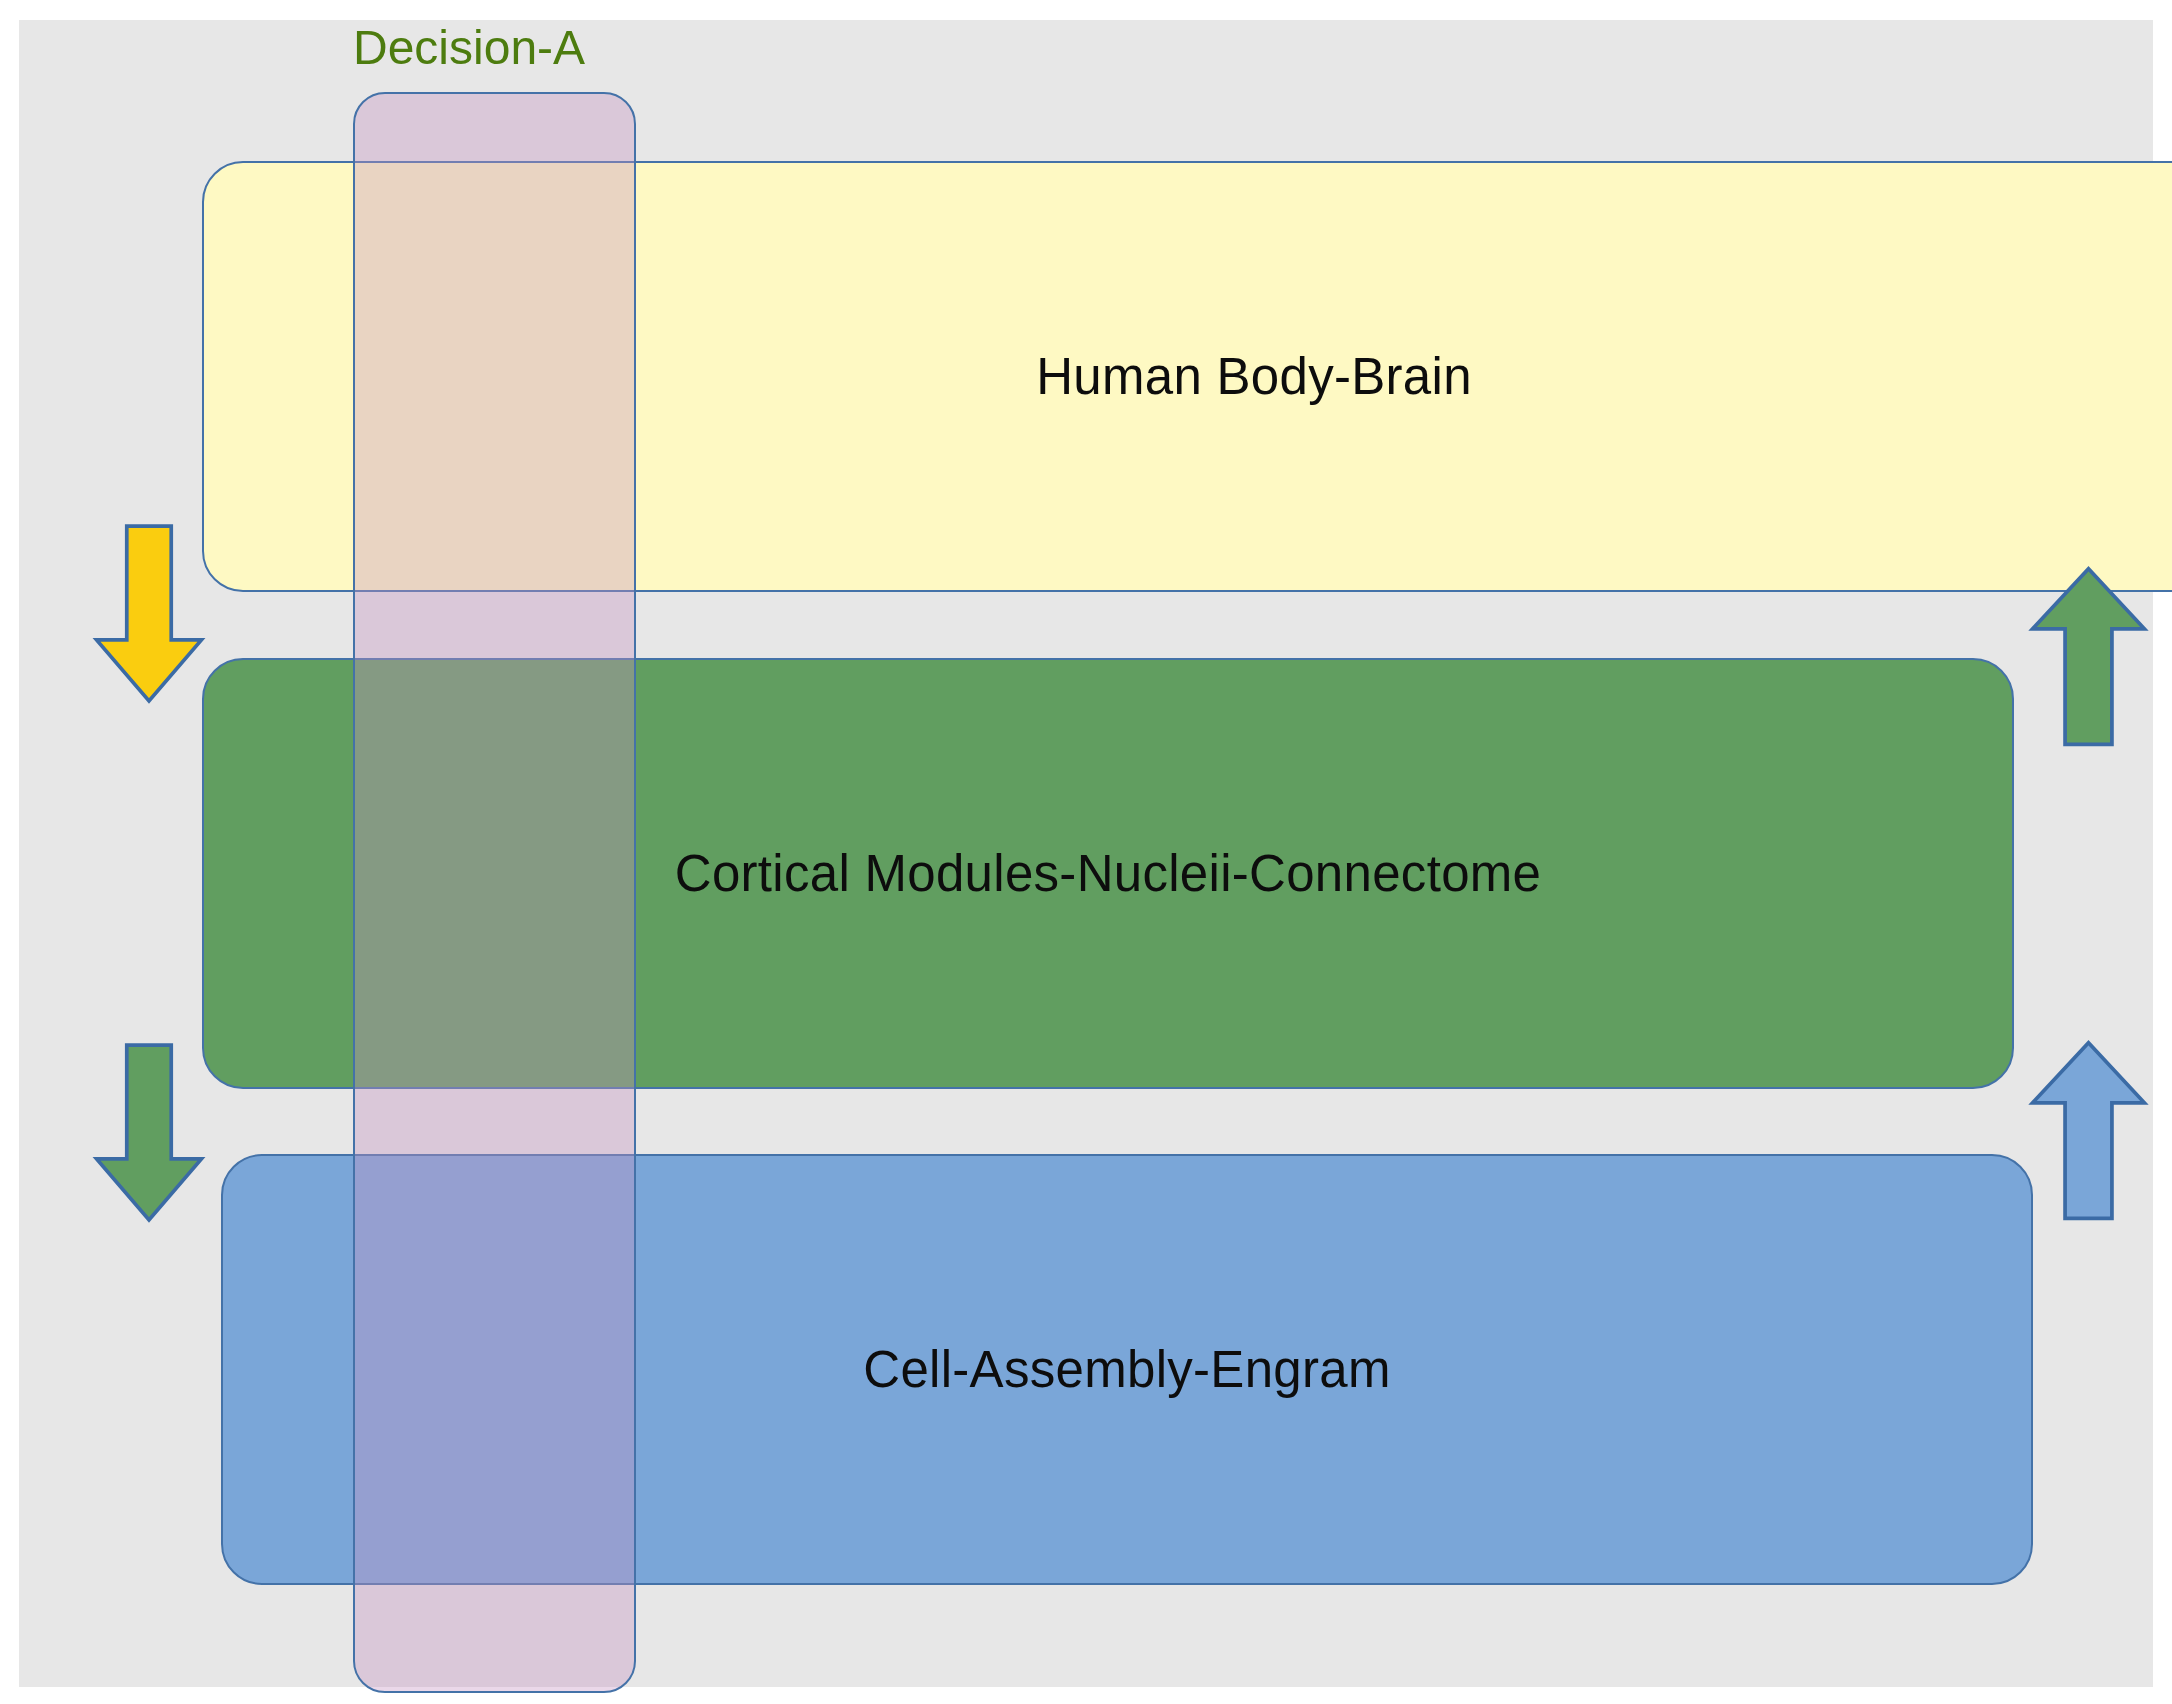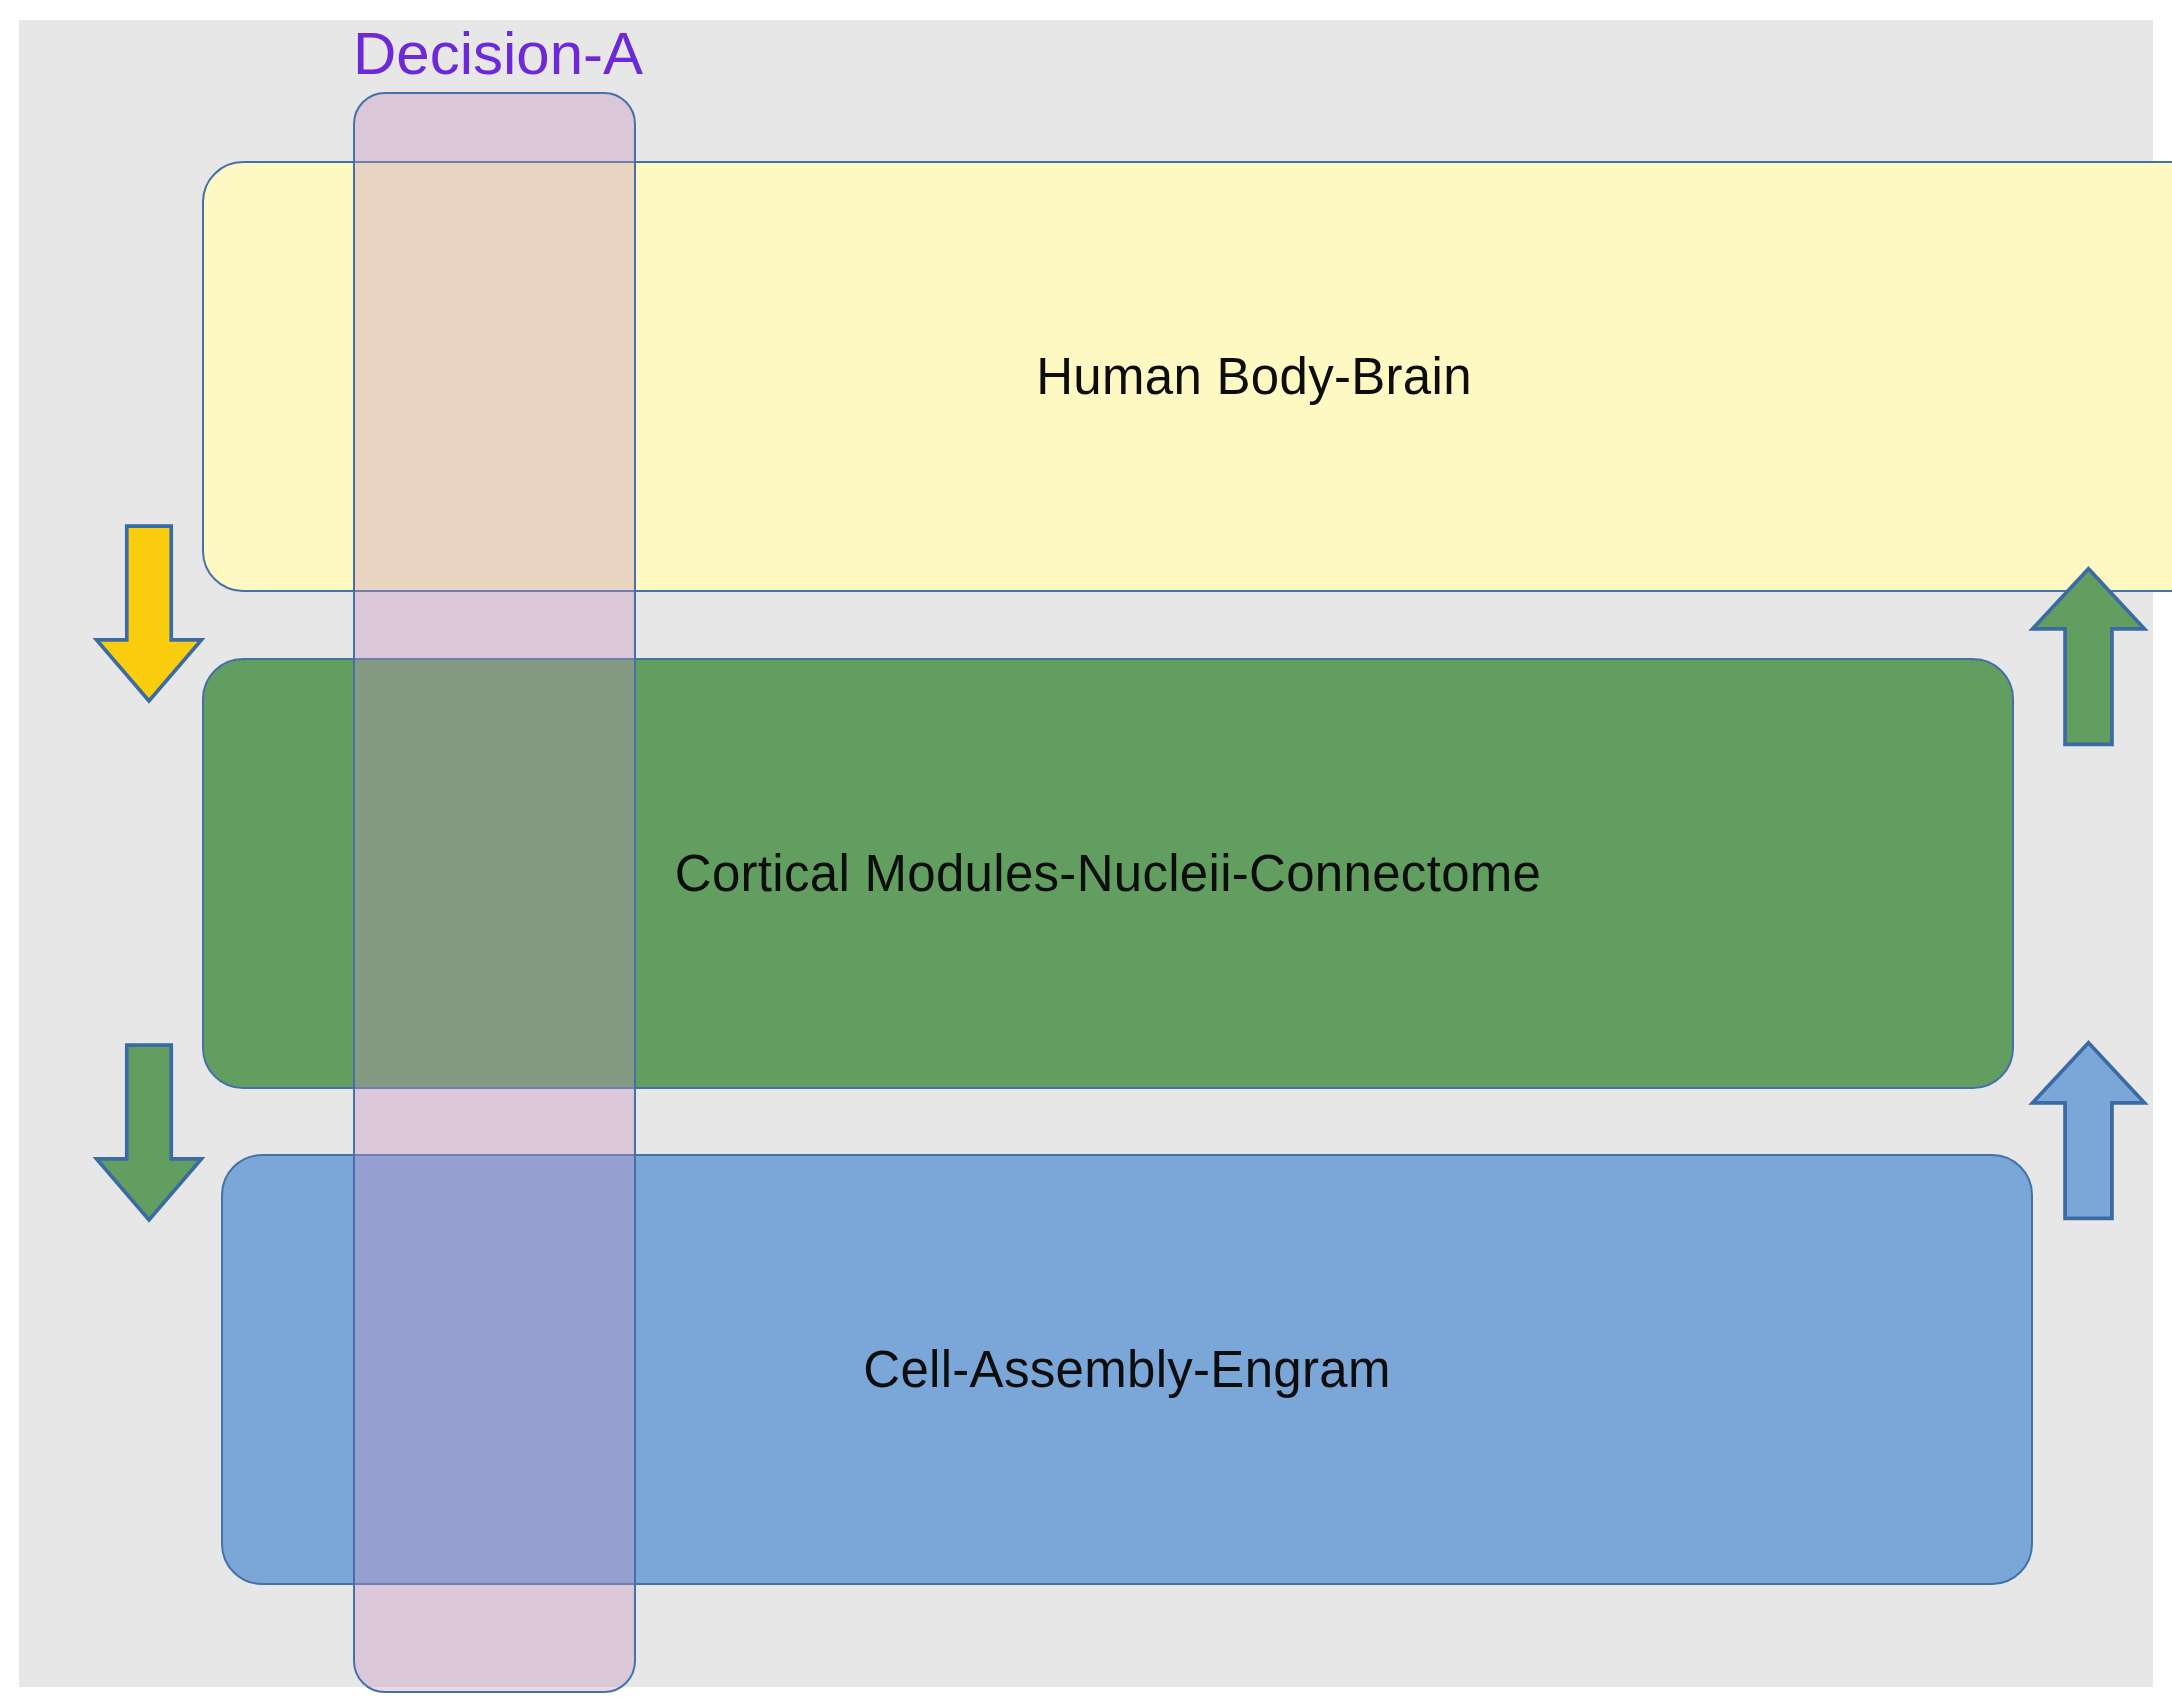--- a/index.html
+++ b/index.html
@@ -78,22 +78,22 @@
     border: 2.1px solid #4472a8;
     border-radius: 32px;
     box-sizing: border-box;
     z-index: 5;
   }
 
   #decision-label {
     position: absolute;
     left: 334px;
     top: 4.3px;
-    font-size: 60px;
-    color: #6d28d9;
+    font-size: 48px;
+    color: #4d7c0f;
     line-height: 1;
     white-space: nowrap;
     z-index: 6;
   }
 
   
   .arrow {
     position: absolute;
     overflow: visible;
   }

